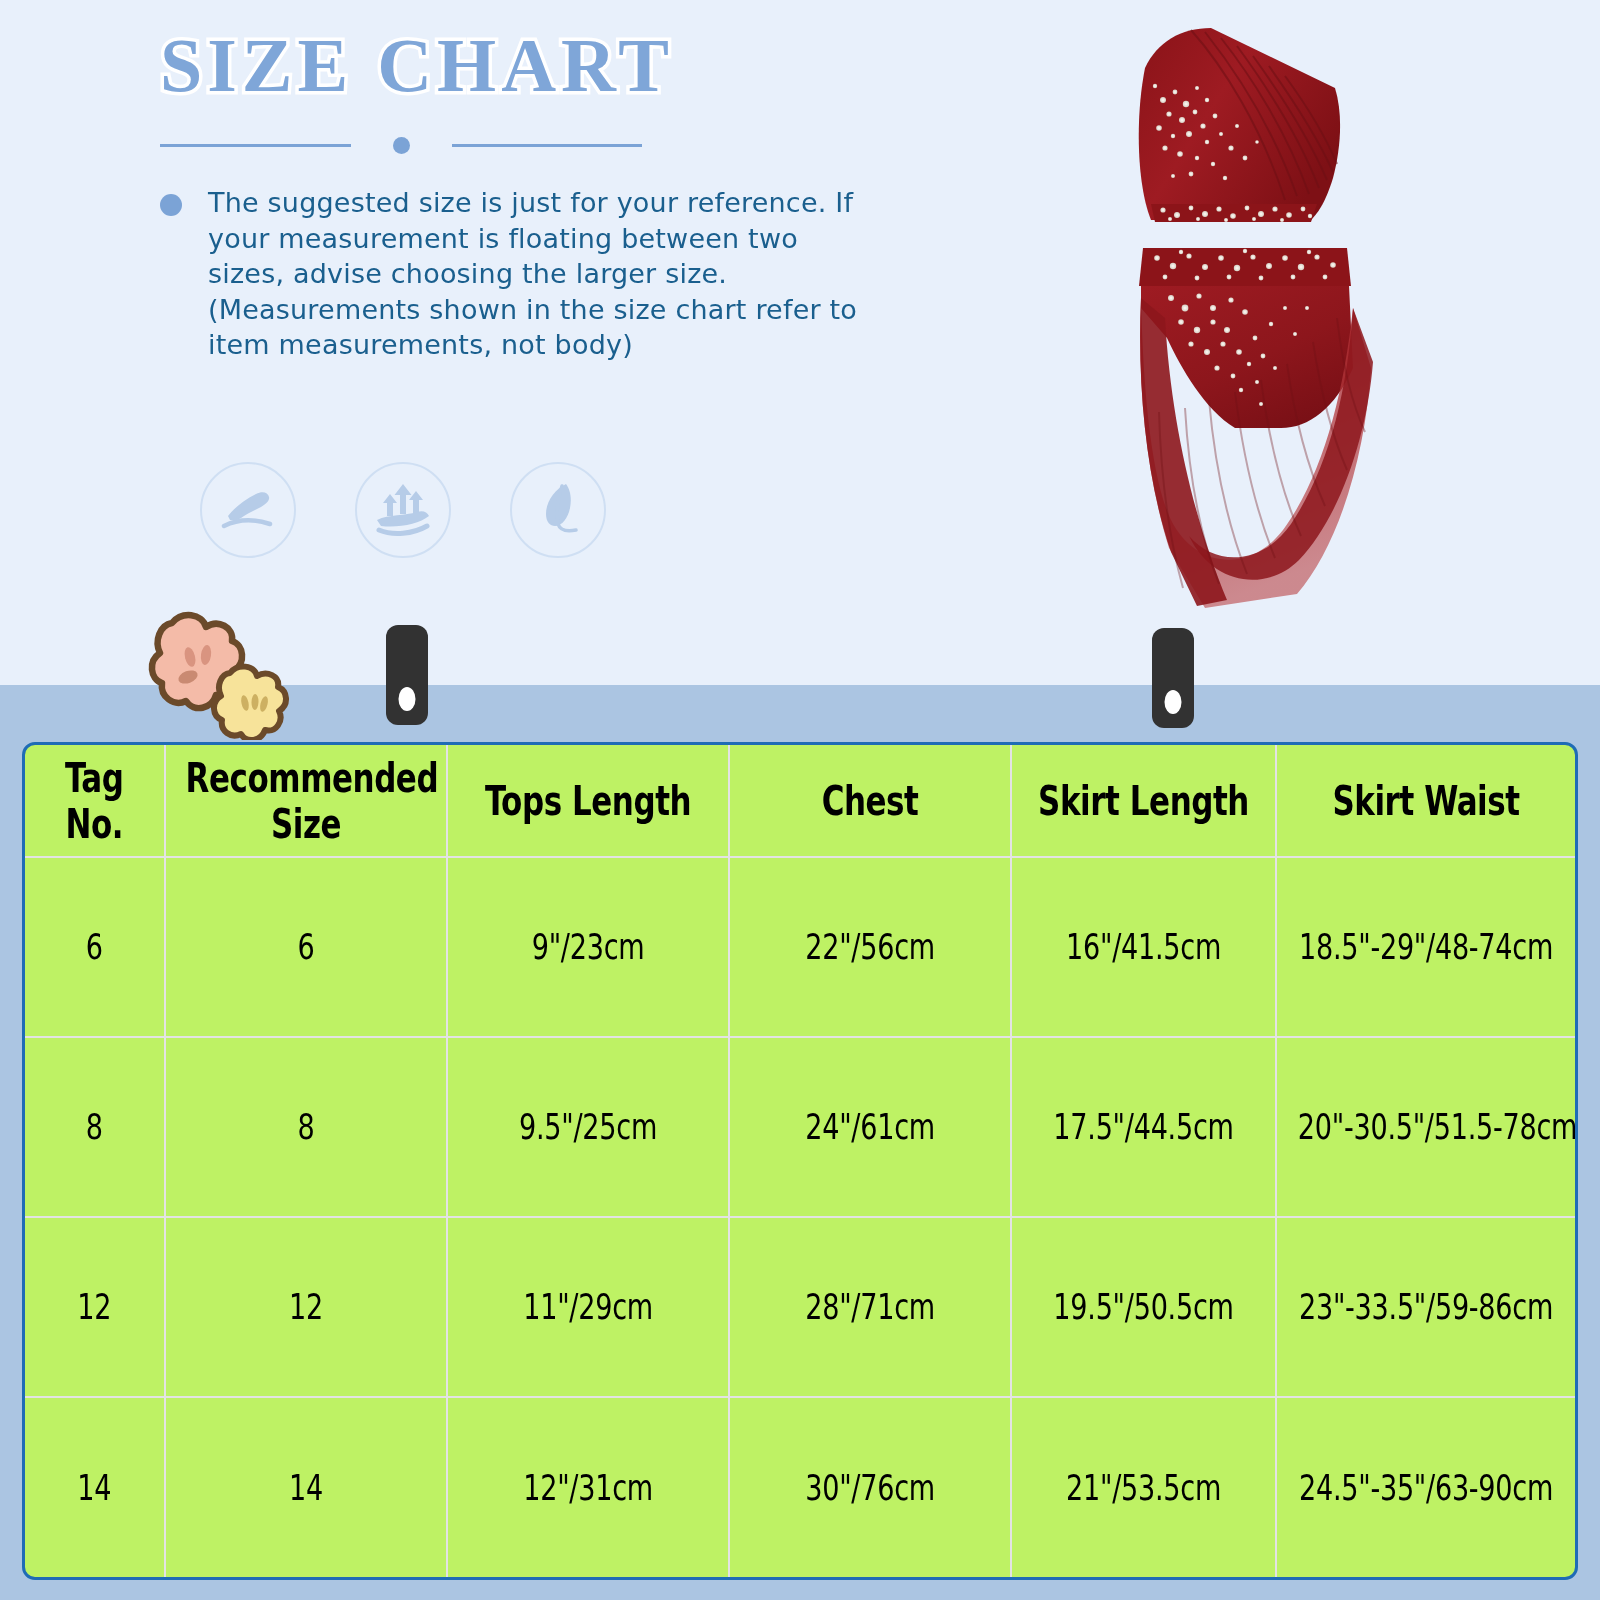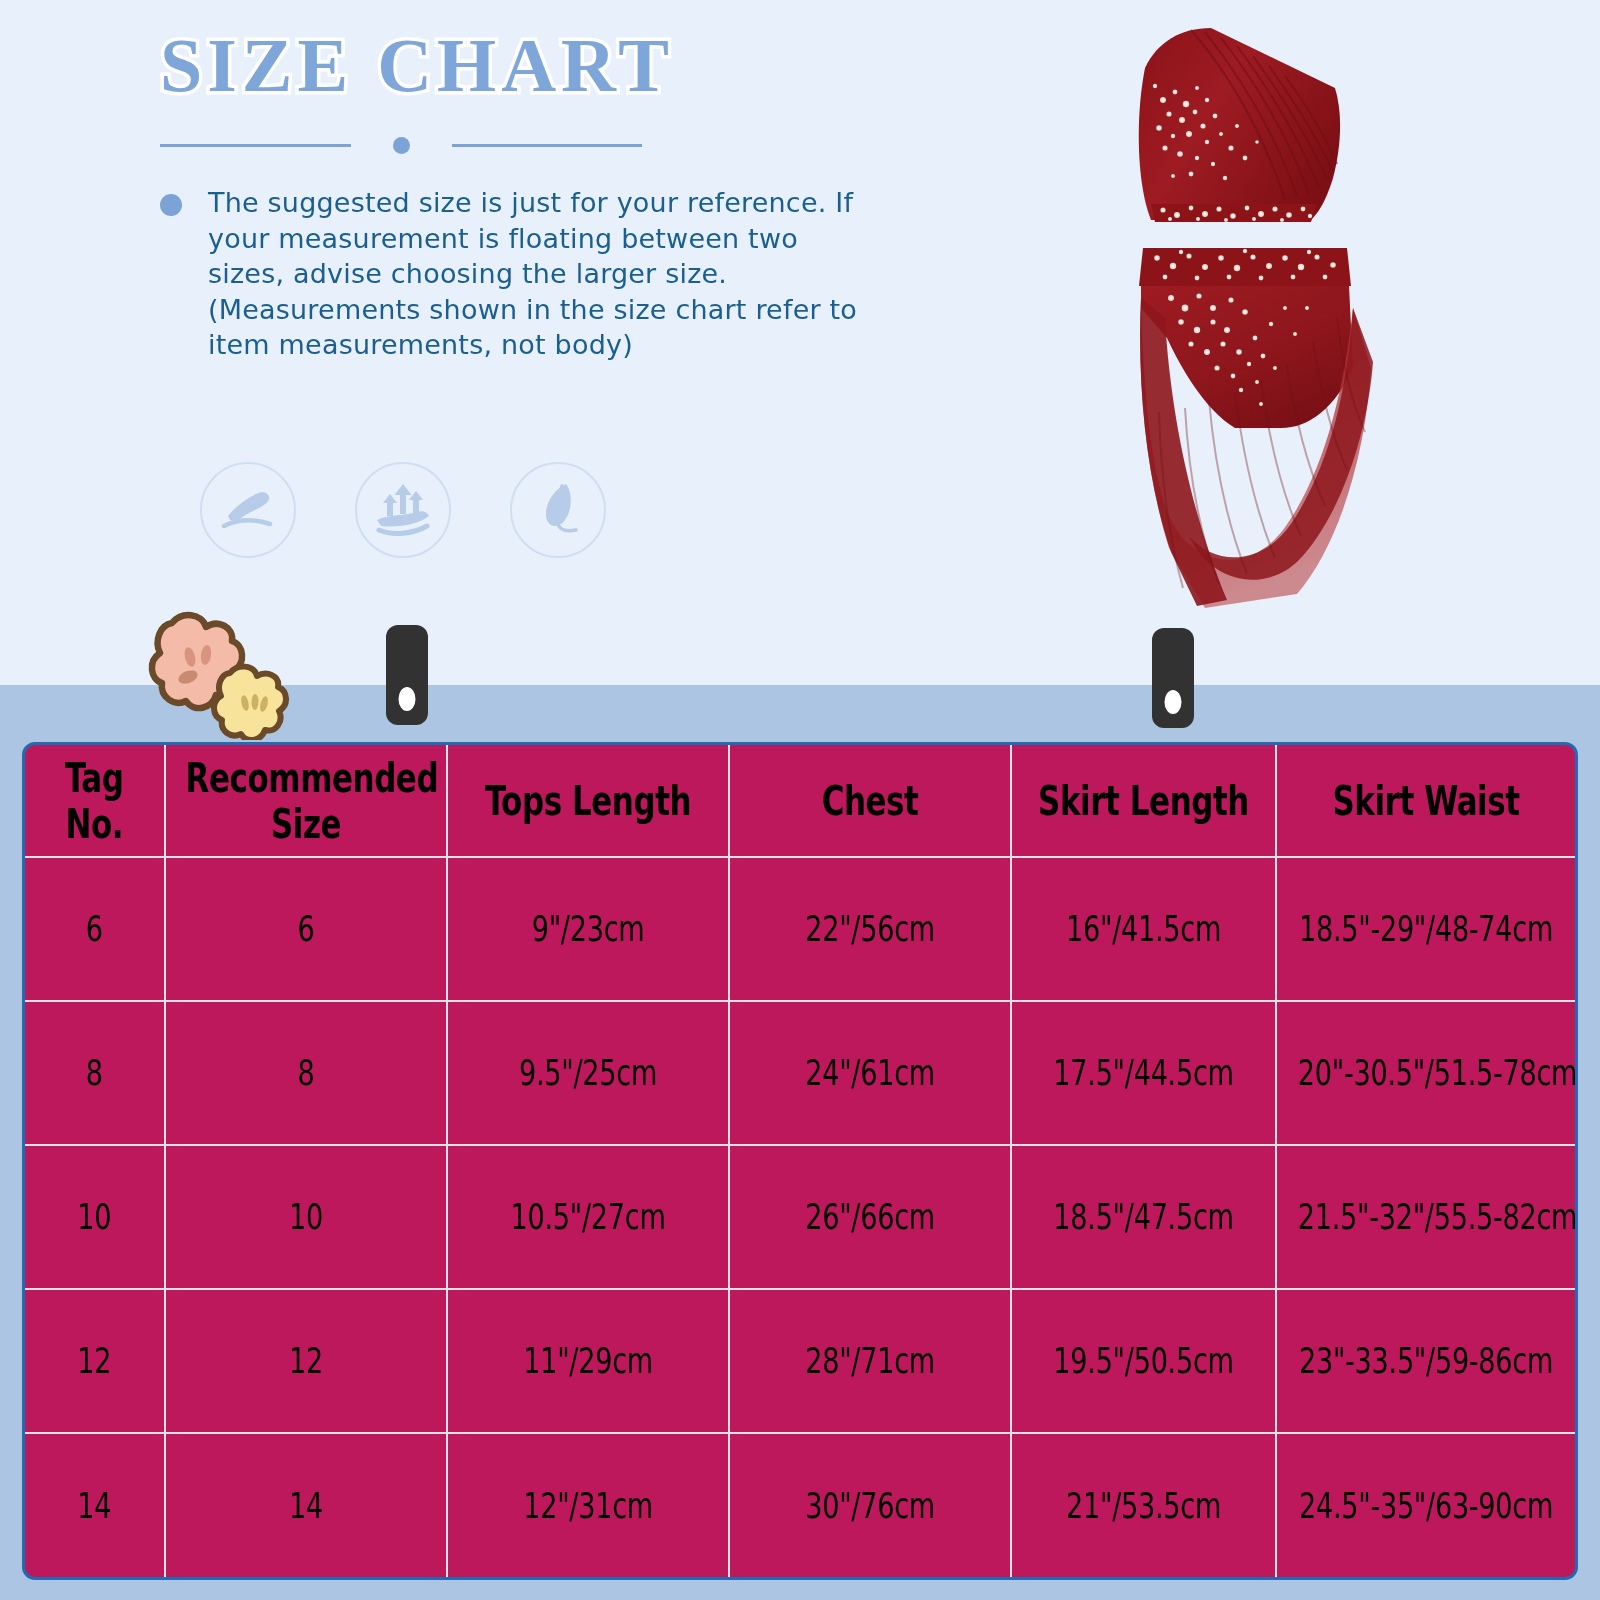--- a/index.html
+++ b/index.html
@@ -156,21 +156,21 @@
   }
   .product svg { display: block; }
 
   
   .table-wrap {
     position: absolute;
     left: 22px;
     top: 742px;
     width: 1556px;
     height: 838px;
-    background: #be185d;
+    background: #bef264;
     border: 3px solid #1f6cb5;
     border-radius: 13px;
     overflow: hidden;
   }
   table.size-table {
     width: 100%;
     height: 100%;
     border-collapse: collapse;
     table-layout: fixed;
   }
@@ -491,28 +491,20 @@
         </tr>
         <tr>
           <td>8</td>
           <td>8</td>
           <td>9.5"/25cm</td>
           <td>24"/61cm</td>
           <td>17.5"/44.5cm</td>
           <td>20"-30.5"/51.5-78cm</td>
         </tr>
         <tr>
-          <td>10</td>
-          <td>10</td>
-          <td>10.5"/27cm</td>
-          <td>26"/66cm</td>
-          <td>18.5"/47.5cm</td>
-          <td>21.5"-32"/55.5-82cm</td>
-        </tr>
-        <tr>
           <td>12</td>
           <td>12</td>
           <td>11"/29cm</td>
           <td>28"/71cm</td>
           <td>19.5"/50.5cm</td>
           <td>23"-33.5"/59-86cm</td>
         </tr>
         <tr>
           <td>14</td>
           <td>14</td>

